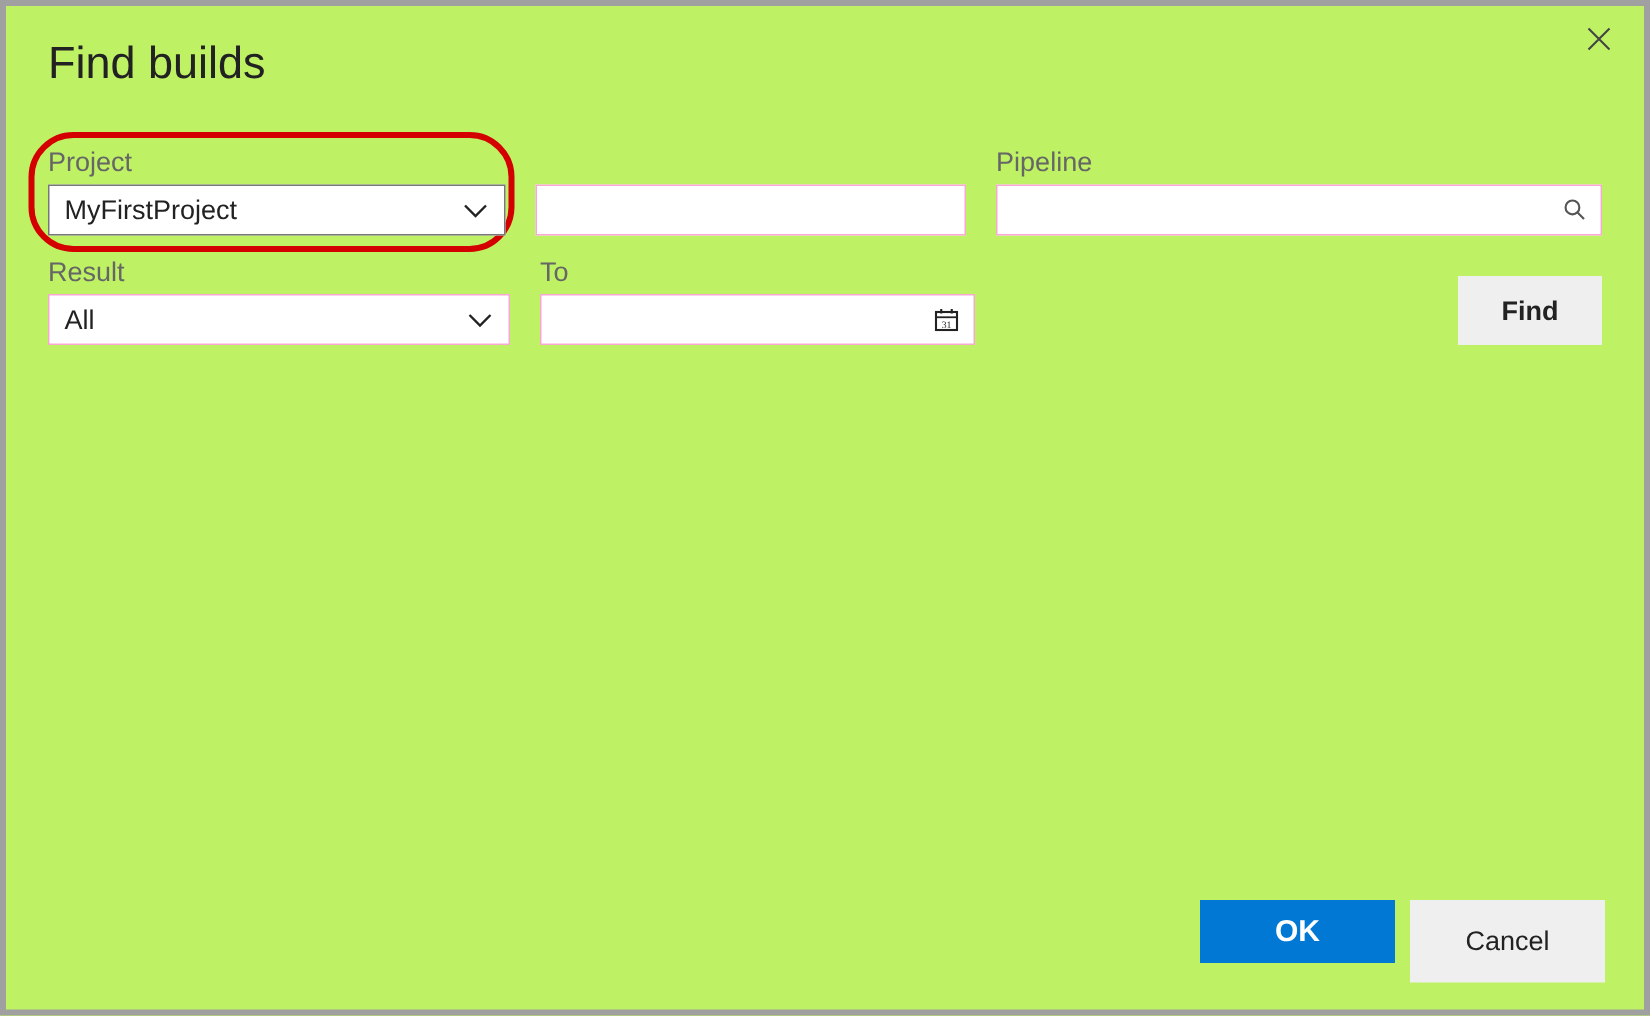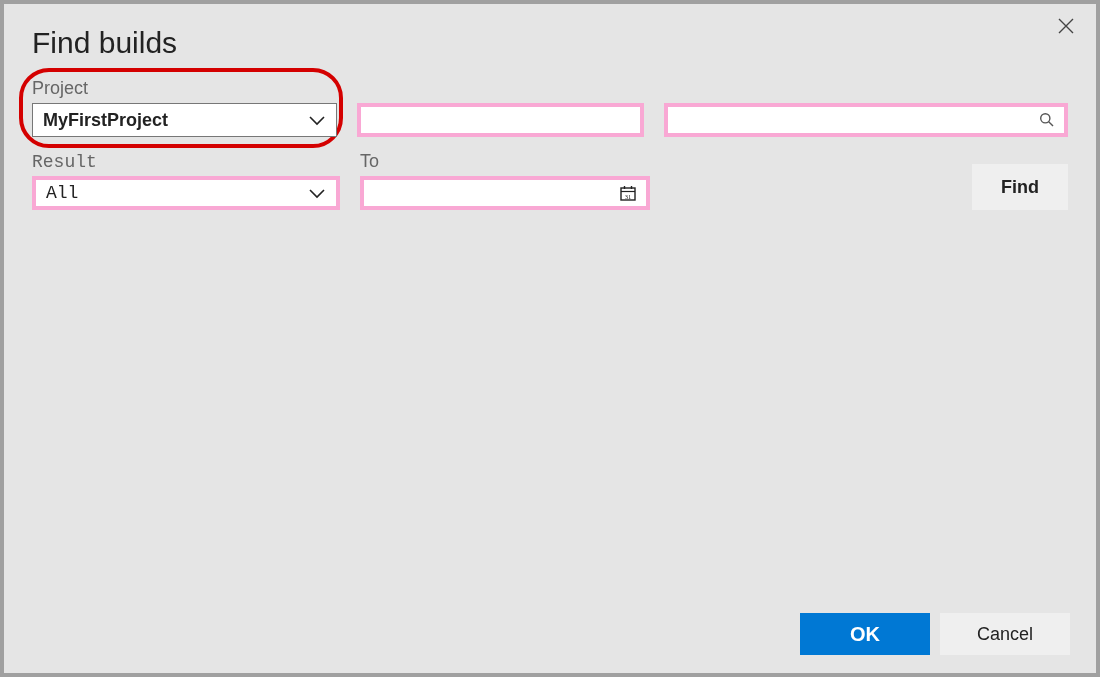--- a/index.html
+++ b/index.html
@@ -8,21 +8,21 @@
       padding: 0;
     }
     body {
       font-family: "Segoe UI", Tahoma, Geneva, Verdana, sans-serif;
       background: #a0a0a0;
       width: 1100px;
       height: 677px;
       padding: 4px;
     }
     .dialog {
-      background: #e5e5e5;
+      background: #bef264;
       width: 100%;
       height: 100%;
       position: relative;
       display: flex;
       flex-direction: column;
     }
     .close-btn {
       position: absolute;
       top: 8px;
       right: 14px;
@@ -35,20 +35,21 @@
       padding: 4px 8px;
     }
     .title {
       font-size: 30px;
       font-weight: 400;
       color: #222;
       padding: 22px 28px 18px 28px;
     }
     .form-area {
       padding: 0 28px;
+      margin-top: 20px;
     }
     .row {
       display: flex;
       gap: 20px;
       margin-bottom: 14px;
       align-items: flex-end;
     }
     .field {
       display: flex;
       flex-direction: column;
@@ -56,27 +57,26 @@
     .field-label {
       font-size: 18px;
       color: #666;
       margin-bottom: 4px;
       font-weight: 400;
     }
     .select-wrap, .input-wrap {
       position: relative;
       display: flex;
       align-items: center;
-      border: 4px solid #f9a8d4;
+      border: 1px solid #f9a8d4;
       background: #fff;
       height: 34px;
     }
     .select-wrap.dark-border {
       border: 1px solid #777;
-      font-weight: bold;
     }
     .select-value {
       flex: 1;
       padding: 0 10px;
       font-size: 18px;
       color: #222;
     }
     .chevron-icon {
       padding: 0 10px;
       color: #222;
@@ -132,28 +132,28 @@
       width: 130px;
       height: 42px;
       cursor: pointer;
     }
     .cancel-btn {
       background: #efefef;
       color: #222;
       border: none;
       font-size: 18px;
       width: 130px;
-      height: 42px;
+      height: 55px;
       cursor: pointer;
     }
     
     .w-project { width: 308px; }
     .w-build   { width: 290px; }
     .w-pipe    { width: 408px; }
-    .w-result  { width: 308px; font-family: Liberation Mono, monospace; }
+    .w-result  { width: 308px; }
     .w-date    { width: 290px; }
   </style>
 </head>
 <body>
 
 <div class="dialog">
 
   <button class="close-btn" aria-label="Close">
     <span>
       <svg width="16" height="16" viewBox="0 0 16 16">
@@ -181,20 +181,21 @@
         </div>
       </div>
 
       <div class="field w-build">
         <div class="input-wrap">
           <input type="text" class="text-input" value="" style="">
         </div>
       </div>
 
       <div class="field w-pipe">
+        <label class="field-label">Pipeline</label>
         <div class="input-wrap">
           <input type="text" class="text-input" value="" style="">
           <span class="trailing-icon">
             <svg width="16" height="16" viewBox="0 0 16 16">
                 <circle cx="6.3" cy="6.3" r="4.6" stroke="#555" stroke-width="1.4" fill="none"></circle>
                 <line x1="9.7" y1="9.7" x2="14" y2="14" stroke="#555" stroke-width="1.4"></line>
               </svg>
           </span>
         </div>
       </div>

